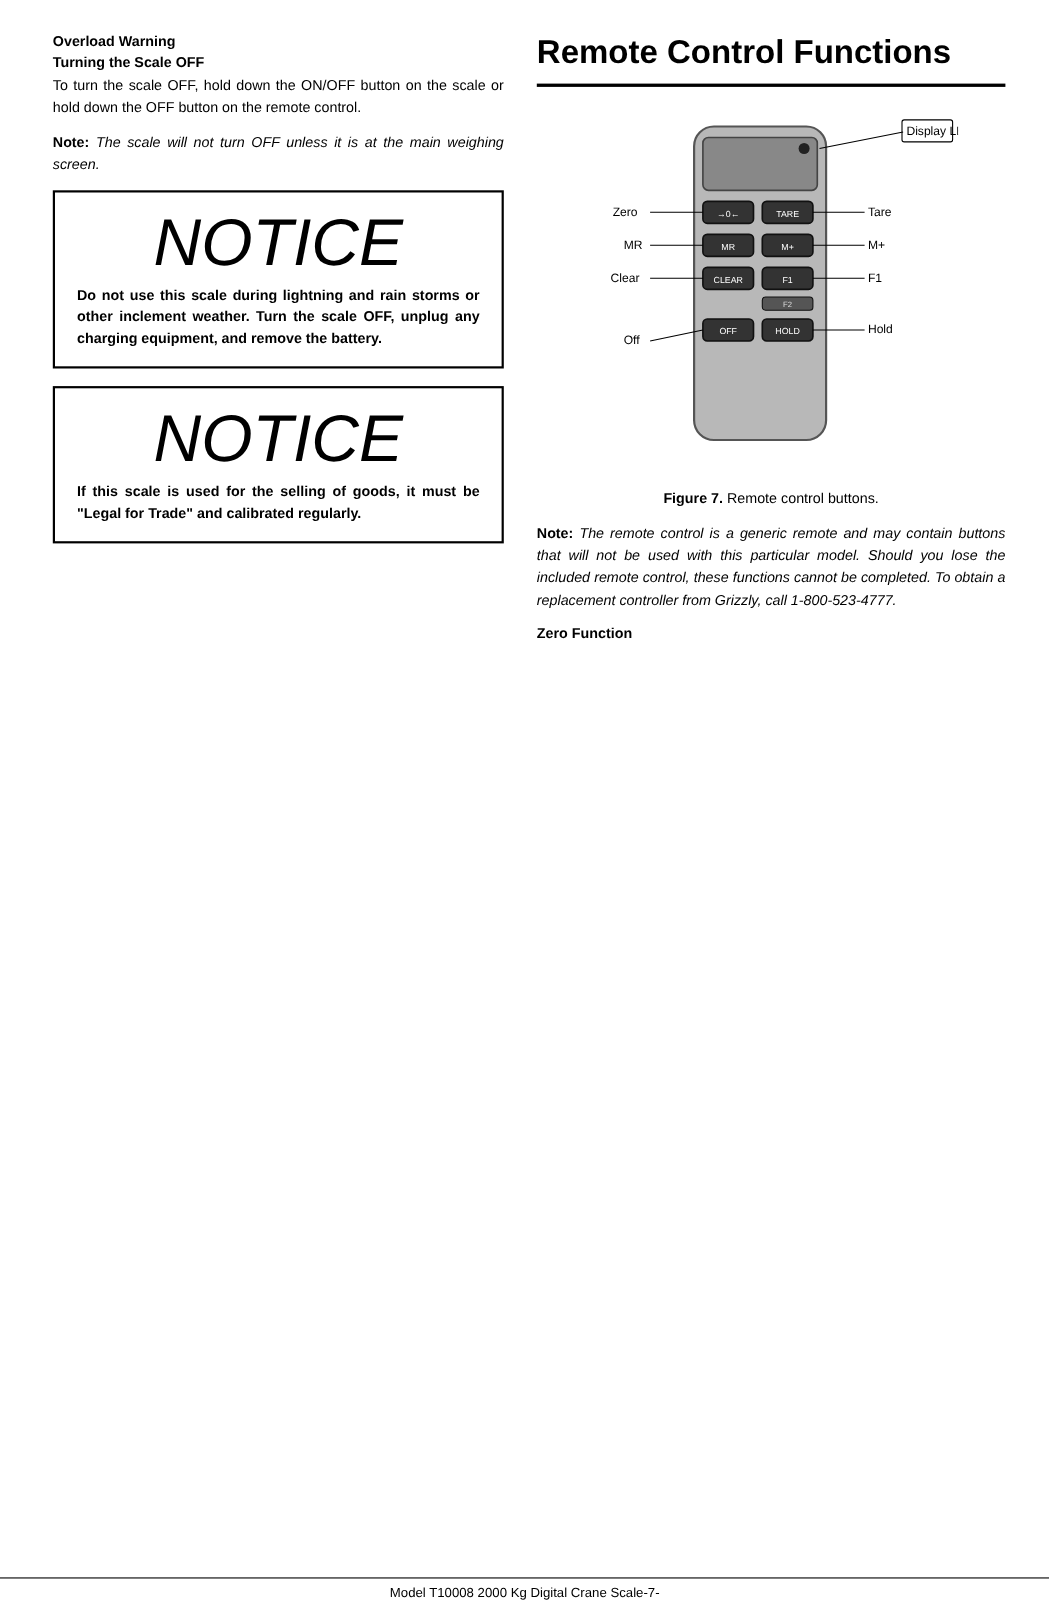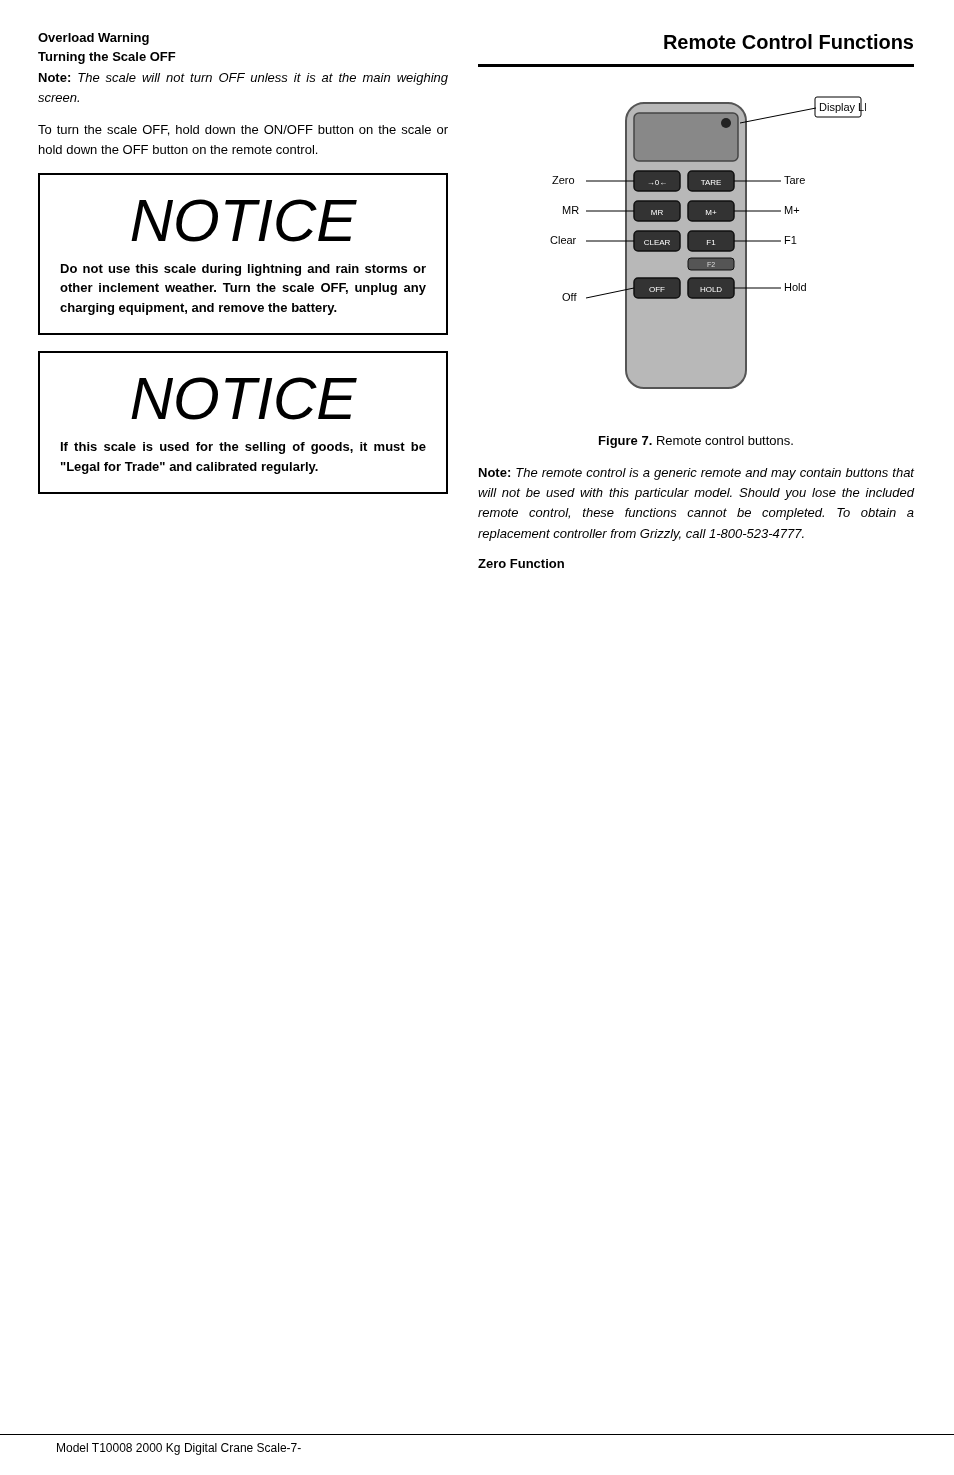--- a/index.html
+++ b/index.html
@@ -7,21 +7,21 @@
       background: #fff;
       font-family: Arial, sans-serif;
       font-size: 13px;
       color: #000;
       width: 954px;
       min-height: 1475px;
     }
     .page {
       width: 954px;
       min-height: 1475px;
-      padding: 30px 40px 30px 38px;
+      padding: 30px 40px 30px 48px;
       display: flex;
       flex-direction: row;
       gap: 0;
     }
     .left-col {
       width: 430px;
       padding-right: 20px;
       flex-shrink: 0;
     }
     .right-col {
@@ -52,22 +52,22 @@
       line-height: 1;
       margin-bottom: 8px;
     }
     .notice-text {
       font-size: 13px;
       font-weight: bold;
       text-align: justify;
       line-height: 1.5;
     }
     .page-title {
-      text-align: right;
-      font-size: 20px;
+      text-align: left;
+      font-size: 30px;
       font-weight: bold;
       line-height: 1.2;
       margin-bottom: 10px;
     }
     .title-rule {
       border: none;
       border-top: 3px solid #000;
       margin-bottom: 16px;
     }
     .figure-caption {
@@ -79,22 +79,22 @@
       font-weight: bold;
     }
     .italic { font-style: italic; }
     .bold { font-weight: bold; }
     .footer-bar {
       position: absolute;
       bottom: 20px;
       left: 0;
       width: 954px;
       display: flex;
-      justify-content: flex-start;
-      padding: 0 56px;
+      justify-content: center;
+      padding: 0 28px;
       font-size: 12px;
       border-top: 1px solid #000;
       padding-top: 6px;
     }
     .page-wrapper {
       position: relative;
       min-height: 1475px;
     }
     
     .remote-svg-container {
@@ -107,23 +107,23 @@
   </style>
 </head>
 <body>
 <div class="page-wrapper">
 <div class="page">
 
   <div class="left-col">
     <h3>Overload Warning</h3>
 
     <h3>Turning the Scale OFF</h3>
+    <p>To turn the scale OFF, hold down the ON/OFF button on the scale or hold down the OFF button on the remote control.</p>
+
     <p><span class="bold">Note:</span> <span class="italic">The scale will not turn OFF unless it is at the main weighing screen.</span></p>
-
-    <p>To turn the scale OFF, hold down the ON/OFF button on the scale or hold down the OFF button on the remote control.</p>
 
     <div class="notice-box">
       <div class="notice-title">NOTICE</div>
       <div class="notice-text">Do not use this scale during lightning and rain storms or other inclement weather. Turn the scale OFF, unplug any charging equipment, and remove the battery.</div>
     </div>
 
     <div class="notice-box">
       <div class="notice-title">NOTICE</div>
       <div class="notice-text">If this scale is used for the selling of goods, it must be "Legal for Trade" and calibrated regularly.</div>
     </div>

